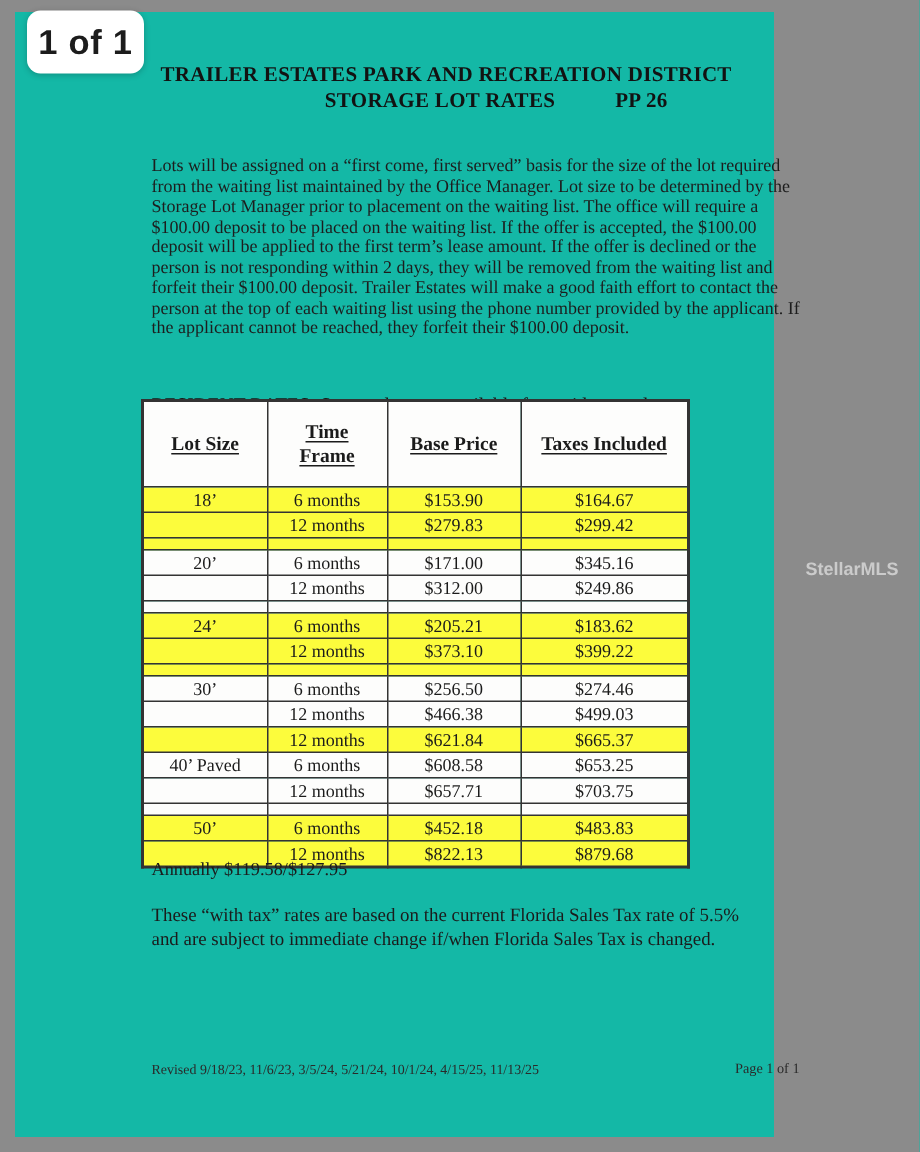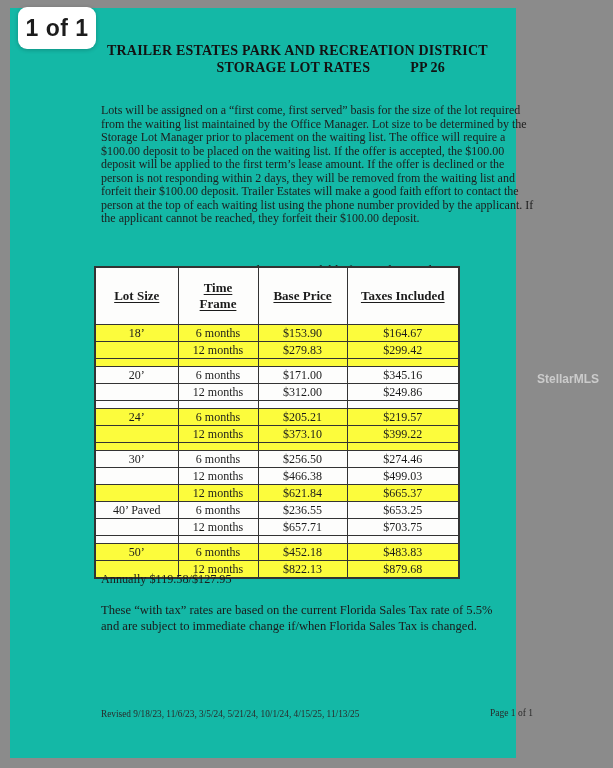--- a/index.html
+++ b/index.html
@@ -151,21 +151,21 @@
         <tr class="spacer">
           <td></td>
           <td></td>
           <td></td>
           <td></td>
         </tr>
         <tr class="hl">
           <td>24’</td>
           <td>6 months</td>
           <td>$205.21</td>
-          <td>$219.57</td>
+          <td>$183.62</td>
         </tr>
         <tr class="hl">
           <td></td>
           <td>12 months</td>
           <td>$373.10</td>
           <td>$399.22</td>
         </tr>
         <tr class="spacer hl">
           <td></td>
           <td></td>
@@ -186,21 +186,21 @@
         </tr>
         <tr class="hl">
           <td></td>
           <td>12 months</td>
           <td>$621.84</td>
           <td>$665.37</td>
         </tr>
         <tr>
           <td>40’ Paved</td>
           <td>6 months</td>
-          <td>$236.55</td>
+          <td>$608.58</td>
           <td>$653.25</td>
         </tr>
         <tr>
           <td></td>
           <td>12 months</td>
           <td>$657.71</td>
           <td>$703.75</td>
         </tr>
         <tr class="spacer">
           <td></td>

